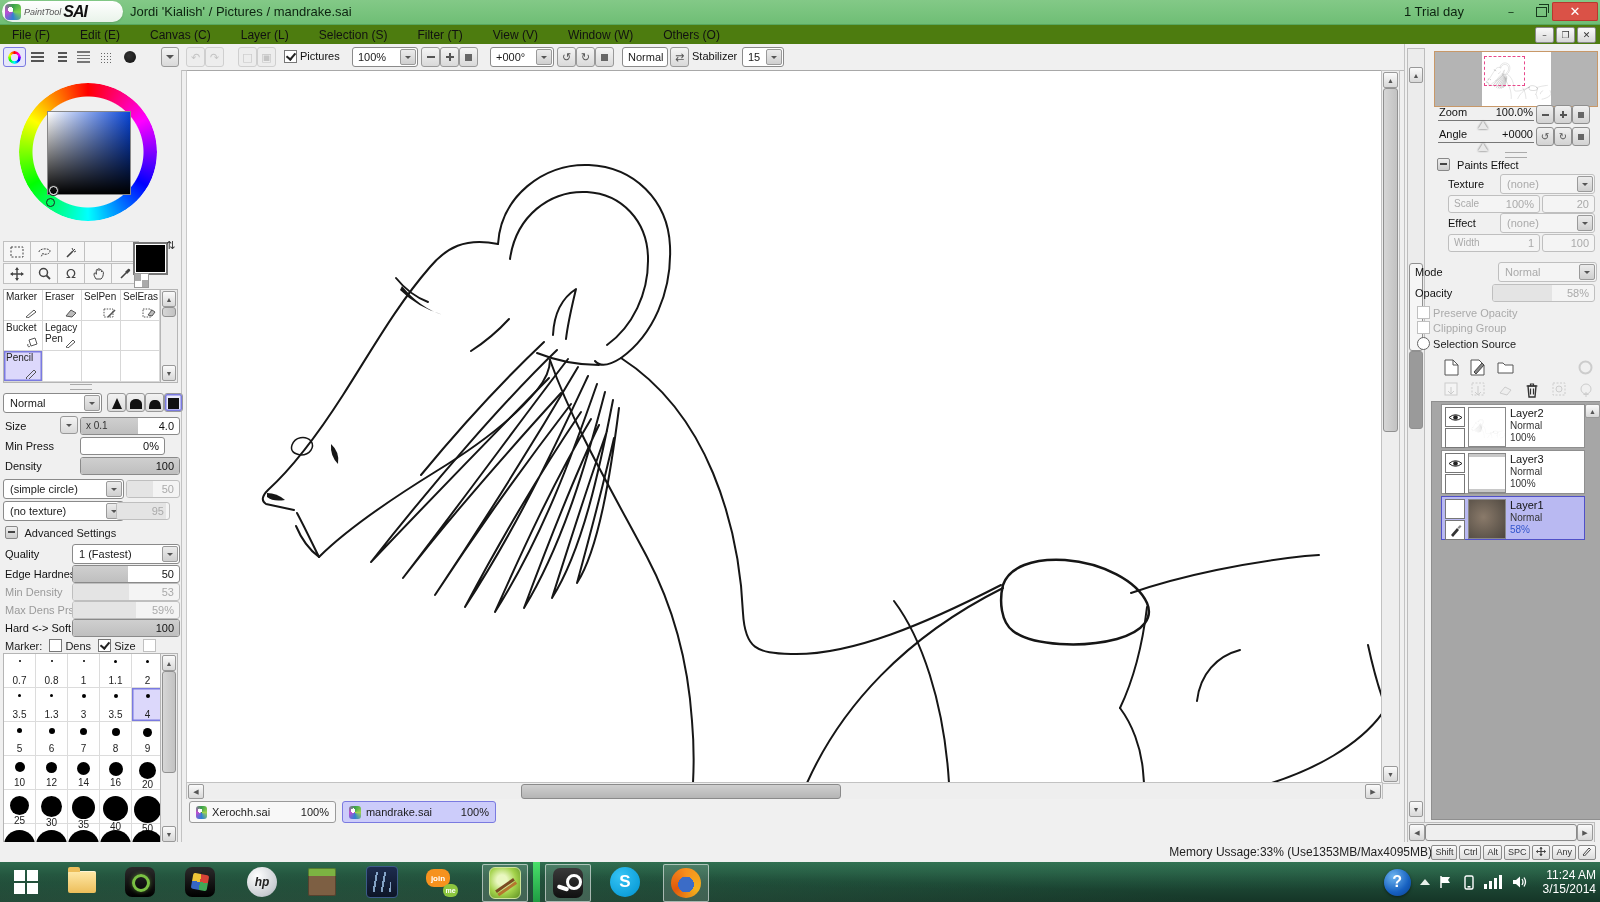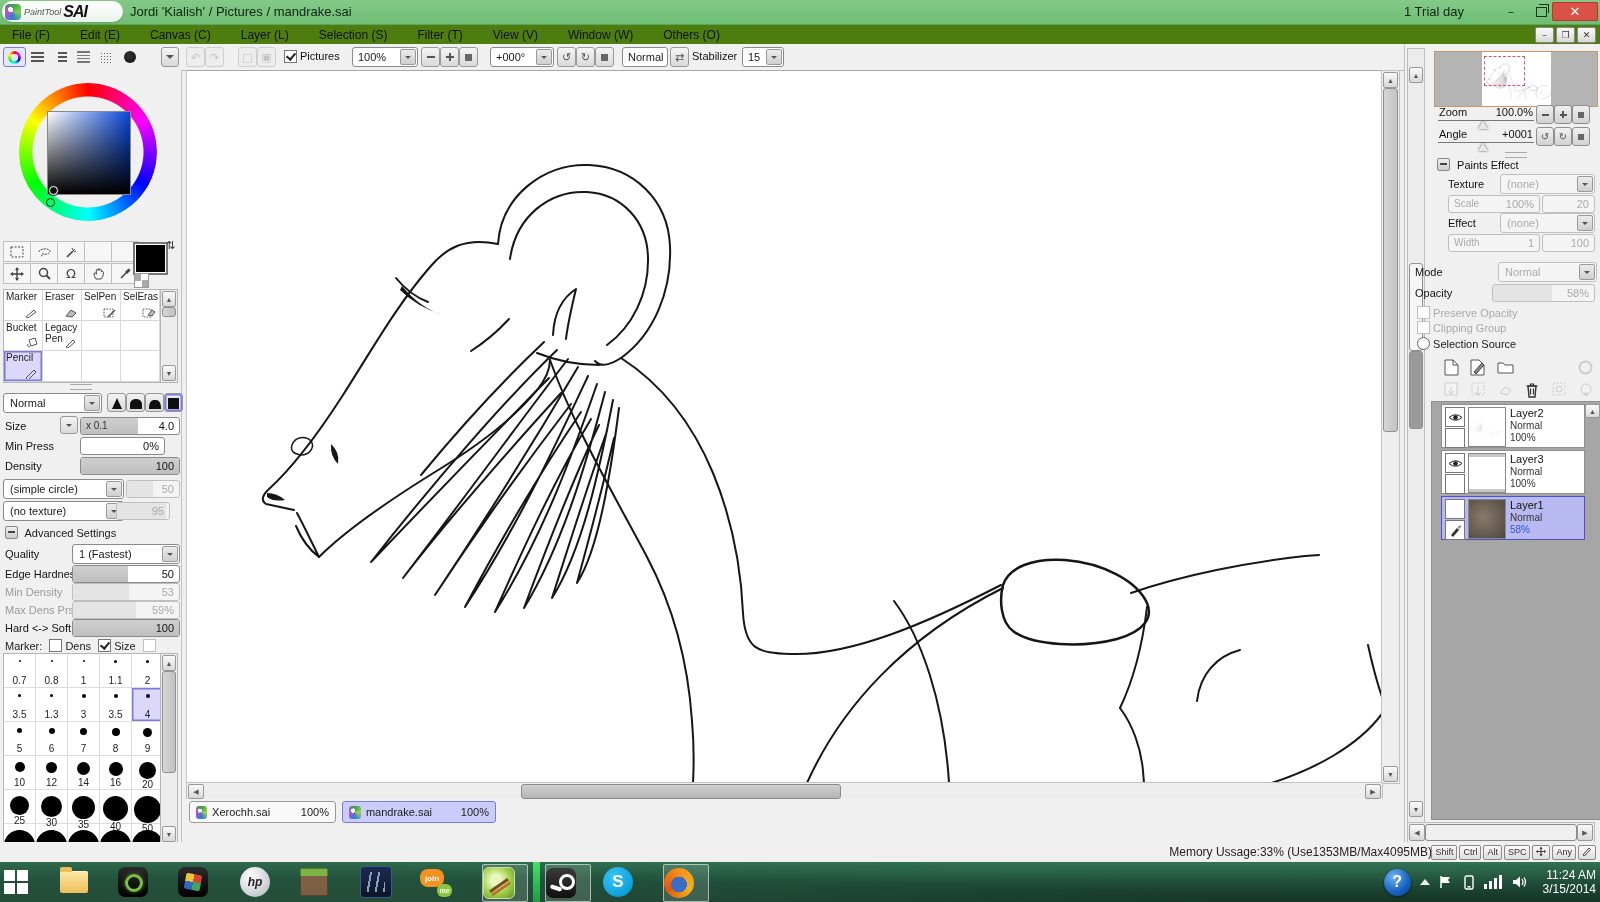--- a/index.html
+++ b/index.html
@@ -174,21 +174,21 @@
     font-size:9px;color:#333;line-height:13px;margin-left:2px;vertical-align:top;}
   .keys{position:absolute;right:4px;top:3px;}
 
   
   .taskbar{position:absolute;left:0;top:862px;width:1600px;height:40px;
     background:radial-gradient(ellipse at 15% 130%,rgba(120,190,150,.25),transparent 55%),
                radial-gradient(ellipse at 75% -30%,rgba(60,140,100,.35),transparent 55%),
                linear-gradient(180deg,#2f6b4e 0%,#1e4b37 50%,#153527 100%);}
   .watermark{position:absolute;left:1142px;top:0px;font-size:33px;font-weight:bold;font-variant:small-caps;letter-spacing:1px;
     color:rgba(23,74,51,.95);text-shadow:0 1px 1px rgba(150,210,170,.35);}
-  .tb-slot{position:absolute;top:2px;width:44px;height:36px;display:flex;align-items:center;justify-content:flex-start;}
+  .tb-slot{position:absolute;top:2px;width:44px;height:36px;display:flex;align-items:center;justify-content:center;}
   .tb-slot.run{border:1px solid rgba(255,255,255,.55);background:rgba(255,255,255,.14);border-radius:2px;}
   .win-logo{width:24px;height:24px;display:grid;grid-template-columns:11px 11px;grid-template-rows:11px 11px;gap:2px;}
   .win-logo i{background:#fff;}
   .ic-folder{width:28px;height:22px;background:linear-gradient(180deg,#ffe9a8,#edbe5a);border-radius:2px;position:relative;box-shadow:inset 0 1px 0 #fff8;}
   .ic-folder:before{content:"";position:absolute;left:0;top:-4px;width:12px;height:5px;background:#edbe5a;border-radius:2px 2px 0 0;}
   .ic-dark{width:30px;height:30px;background:linear-gradient(180deg,#2b2b2b,#000);border-radius:7px;position:relative;}
   .ic-media:after{content:"";position:absolute;left:7px;top:7px;width:12px;height:12px;border-radius:50%;border:3px solid #7ac143;box-shadow:0 0 4px #7ac14388;}
   .ic-puzzle:after{content:"";position:absolute;left:7px;top:7px;width:16px;height:16px;border-radius:2px;transform:rotate(10deg);
     background:conic-gradient(#d84337 0 25%,#3fa757 0 50%,#3566c4 0 75%,#eec437 0);}
   .ic-hp{width:30px;height:30px;border-radius:50%;background:radial-gradient(circle at 35% 30%,#fff,#c9cdd2 70%,#9aa0a8);display:flex;align-items:center;justify-content:center;
@@ -773,21 +773,21 @@
         <span style="position:relative;width:7px;height:7px">
           <i style="position:absolute;left:0;top:2.5px;width:7px;height:2px;background:#555"></i>
           <i style="position:absolute;left:2.5px;top:0;width:2px;height:7px;background:#555"></i>
         </span>
       </div>
     <div class="sq-btn" style="left:167px;top:61px">
         <span style="width:6px;height:6px;background:#666"></span>
       </div>
 
     <span class="rowlab" style="left:34px;top:84px">Angle</span>
-    <span class="rowlab" style="left:88px;top:84px;width:40px;text-align:right">+0001</span>
+    <span class="rowlab" style="left:88px;top:84px;width:40px;text-align:right">+0000</span>
     <div class="nav-row-line" style="left:33px;top:98px;width:96px;background:#777"></div>
     <div class="nav-tri" style="left:73px;top:99px"></div>
     <div class="sq-btn glyph" style="left:131px;top:83px">↺</div>
     <div class="sq-btn glyph" style="left:149px;top:83px">↻</div>
     <div class="sq-btn" style="left:167px;top:83px">
         <span style="width:6px;height:6px;background:#666"></span>
       </div>
 
     <div class="grip" style="left:100px;top:108px"></div>
 

